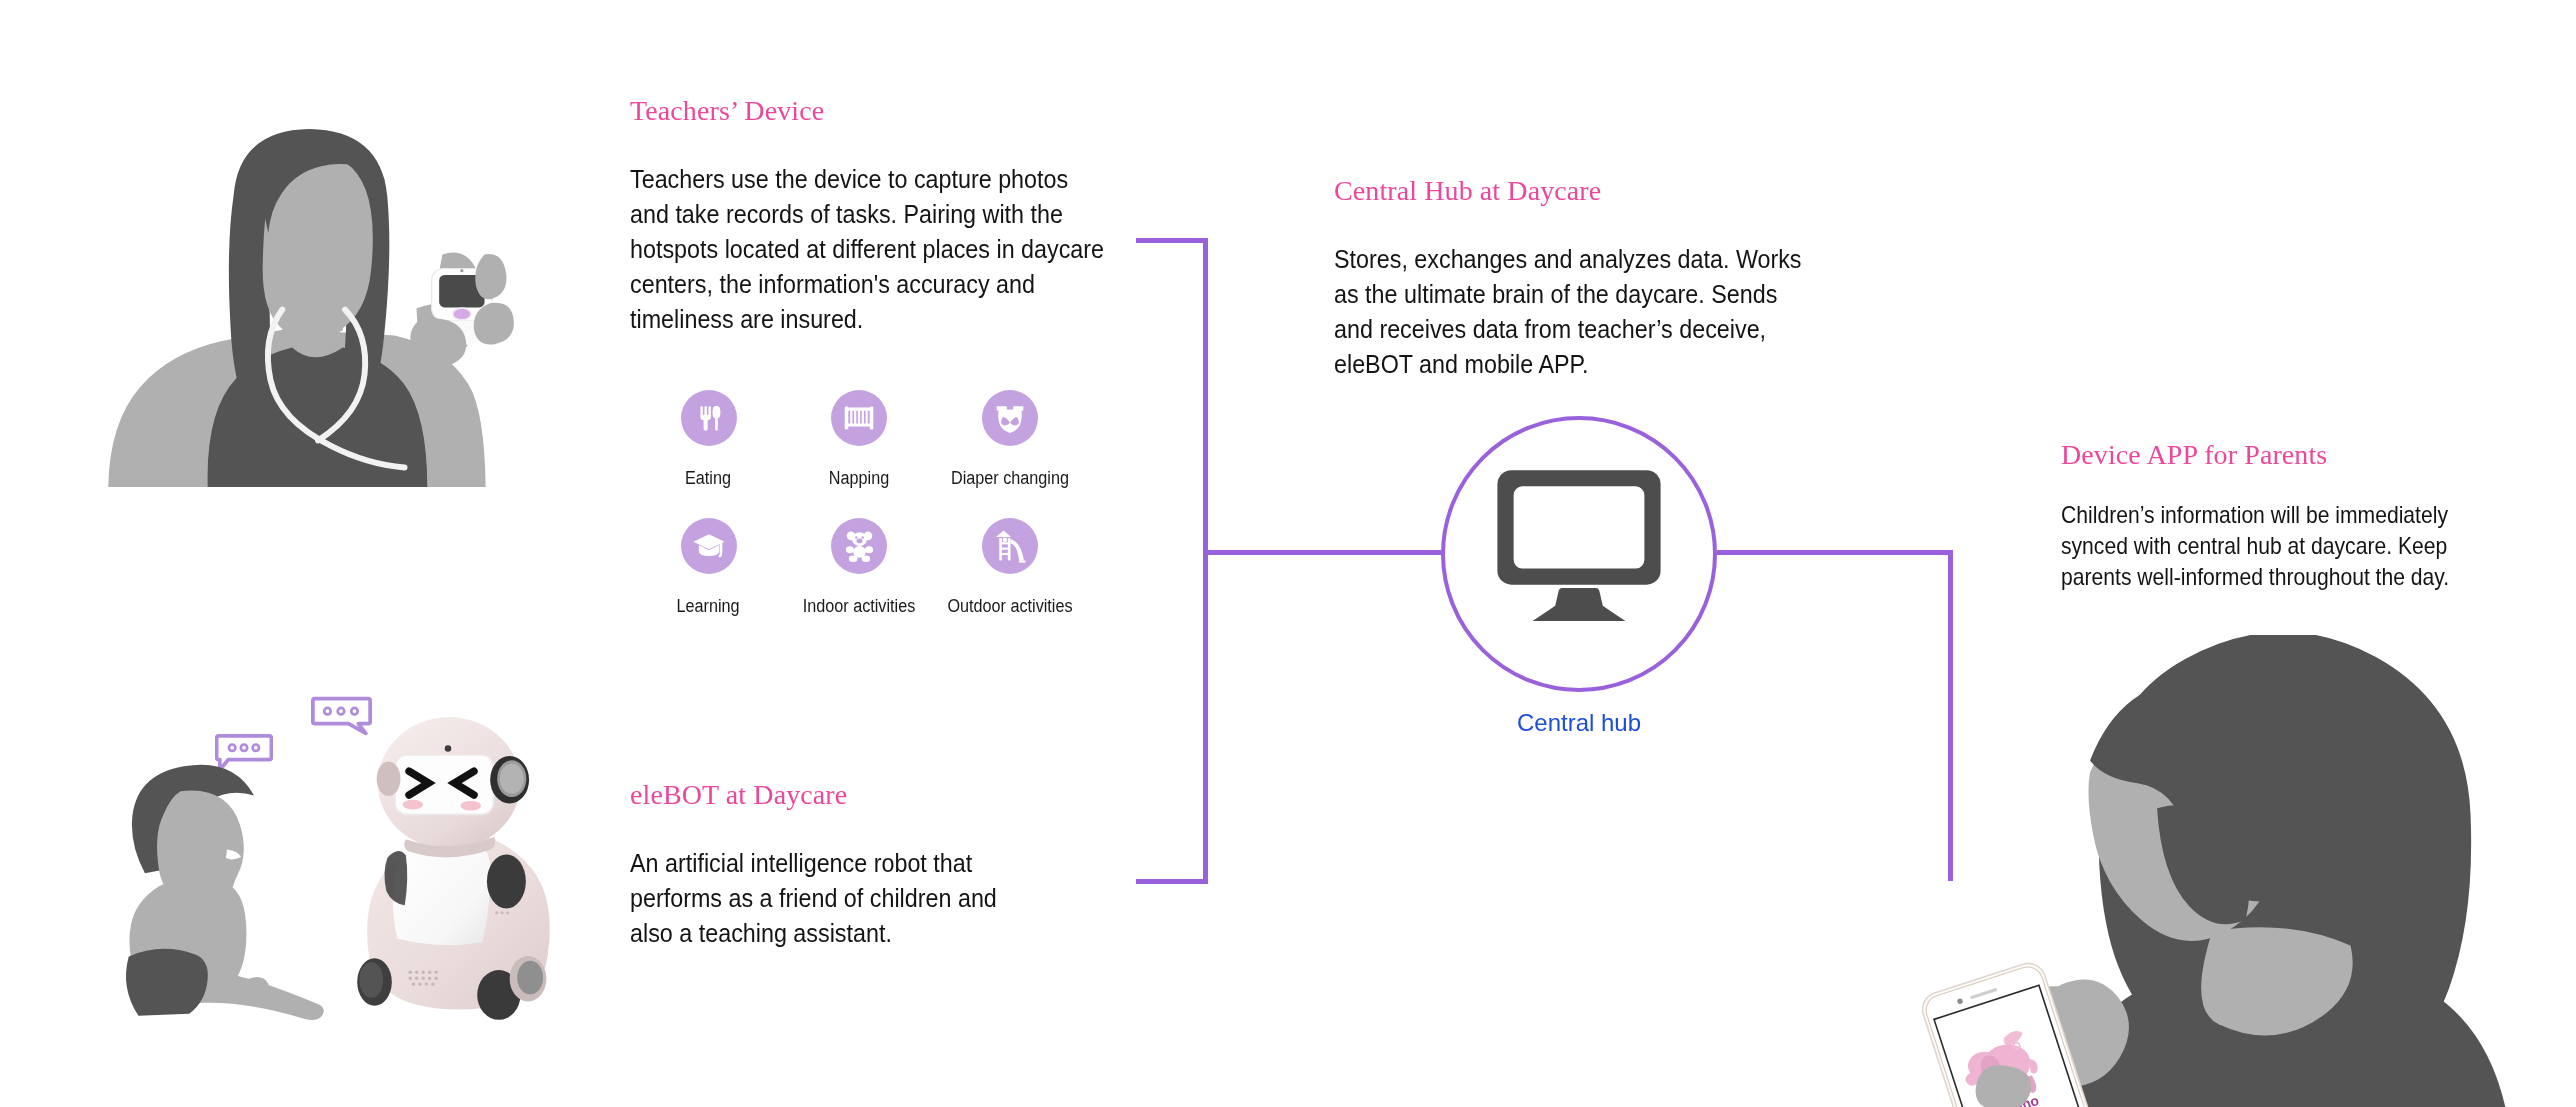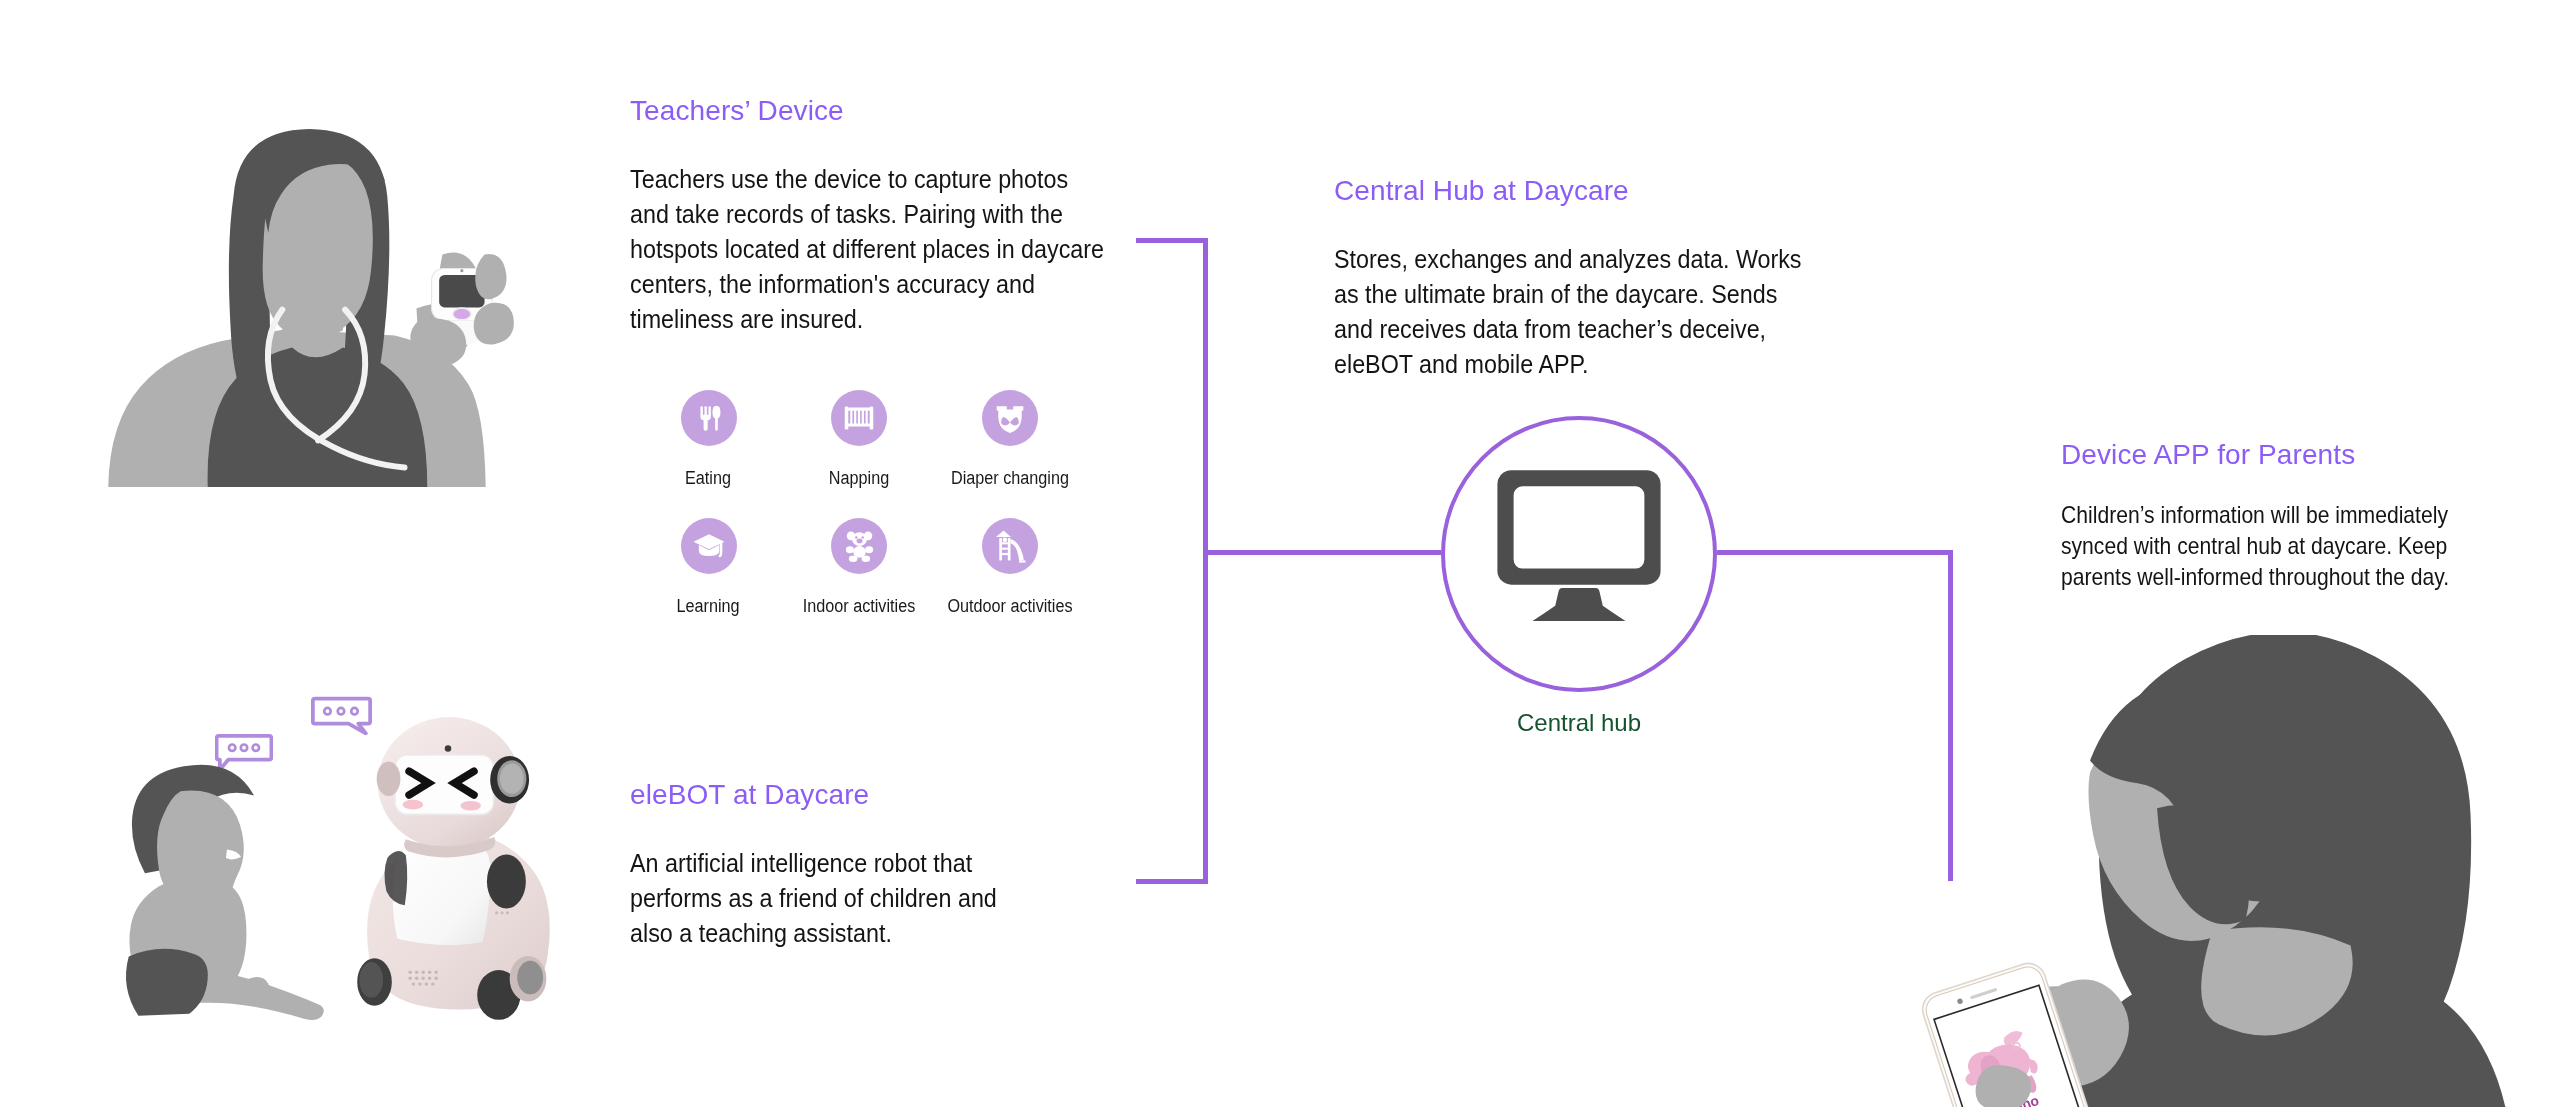--- a/index.html
+++ b/index.html
@@ -7,35 +7,35 @@
   body{
     font-family:"Liberation Sans", sans-serif;
     width:2576px;height:1107px;position:relative;overflow:hidden;
     -webkit-font-smoothing:antialiased;
   }
   .stage{position:absolute;left:0;top:0;width:2576px;height:1107px;background:#fff;}
 
   
   .heading{
     position:absolute;
-    font-family:Liberation Sans, sans-serif;
-    font-size:28px;font-weight:400;color:#8b5cf6;
+    font-family:Liberation Serif, serif;
+    font-size:28px;font-weight:400;color:#ec4899;
     letter-spacing:0.1px;white-space:nowrap;
   }
   .body-copy{
     position:absolute;
     font-family:"Liberation Sans", sans-serif;
     font-size:26.5px;font-weight:400;color:#141414;
     line-height:35px;
     transform:scaleX(.88);transform-origin:left top;
   }
   .node-label{
     position:absolute;
     font-family:"Liberation Sans", sans-serif;
-    font-size:24px;font-weight:400;color:#14532d;
+    font-size:24px;font-weight:400;color:#1d4ed8;
     text-align:center;white-space:nowrap;
   }
   .icon-label{
     position:absolute;
     font-family:"Liberation Sans", sans-serif;
     font-size:18px;font-weight:400;color:#1a1a1a;
     text-align:center;white-space:nowrap;
     transform:translateX(-50%) scaleX(.9);
   }
 

